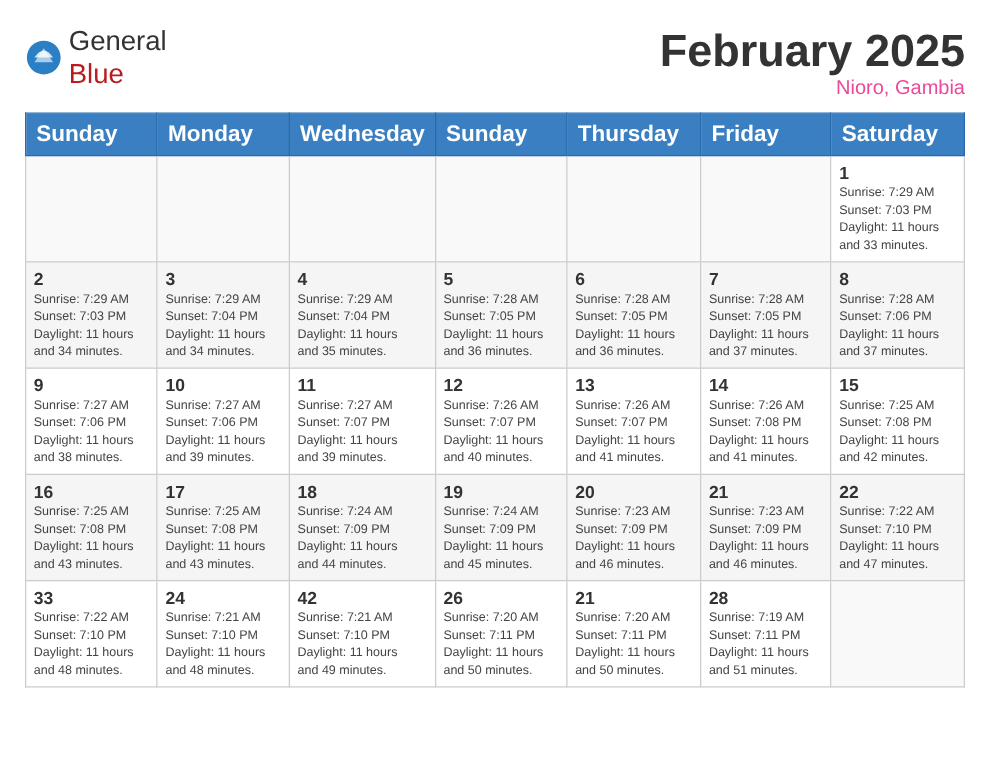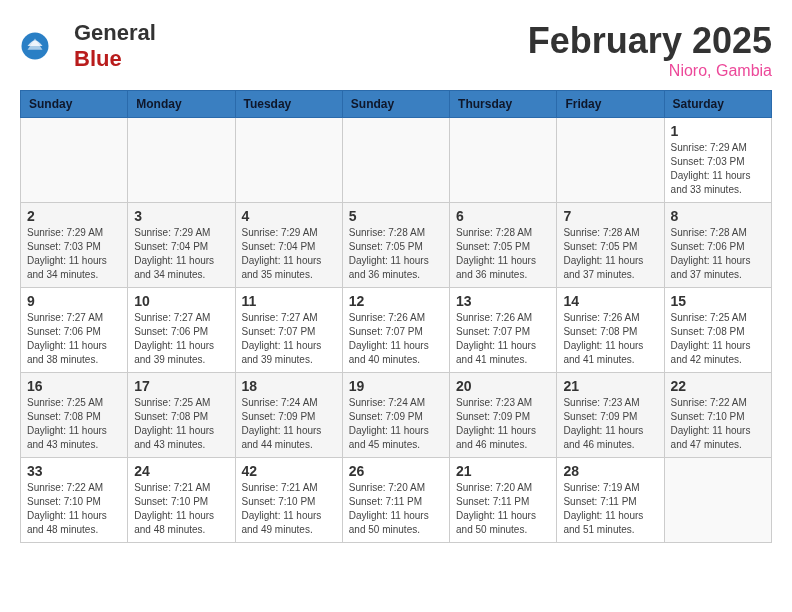--- a/index.html
+++ b/index.html
@@ -17,22 +17,21 @@
       margin-bottom: 10px;
     }
     .logo {
       display: flex;
       align-items: center;
     }
     .logo-text {
       display: flex;
       flex-direction: column;
       font-size: 22px;
-      font-weight: bold;
-      margin-left: 19px;
+      font-weight: normal;
     }
     .logo-general { color: #333; }
     .logo-blue { color: #b91c1c; }
     .logo-icon {
       width: 30px;
       height: 30px;
       margin-right: 5px;
     }
     .title-block {
       text-align: right;
@@ -47,24 +46,24 @@
       font-size: 16px;
       color: #ec4899;
     }
     .calendar {
       width: 100%;
       border-collapse: collapse;
       border: 1px solid #ccc;
     }
     .calendar th {
       background-color: #3a7fc1;
-      color: #0f172a;
+      color: #ffffff;
       text-align: left;
       padding: 6px 8px;
-      font-size: 12px;
+      font-size: 18px;
       border: 1px solid #2a6aab;
     }
     .calendar td {
       border: 1px solid #ccc;
       vertical-align: top;
       padding: 5px 6px;
       width: 108px;
       min-height: 80px;
       font-size: 10.5px;
       color: #333;
@@ -106,21 +105,21 @@
     <div class="month-title">February 2025</div>
     <div class="location">Nioro, Gambia</div>
   </div>
 </div>
 
 <table class="calendar">
   <thead>
     <tr>
     <th>Sunday</th>
         <th>Monday</th>
-        <th>Tuesday</th>
+        <th>Wednesday</th>
         <th>Sunday</th>
         <th>Thursday</th>
         <th>Friday</th>
         <th>Saturday</th>
       </tr>
   </thead>
   <tbody id="calendar-body">
   <tr>
         <td class="empty"></td>
         <td class="empty"></td>

